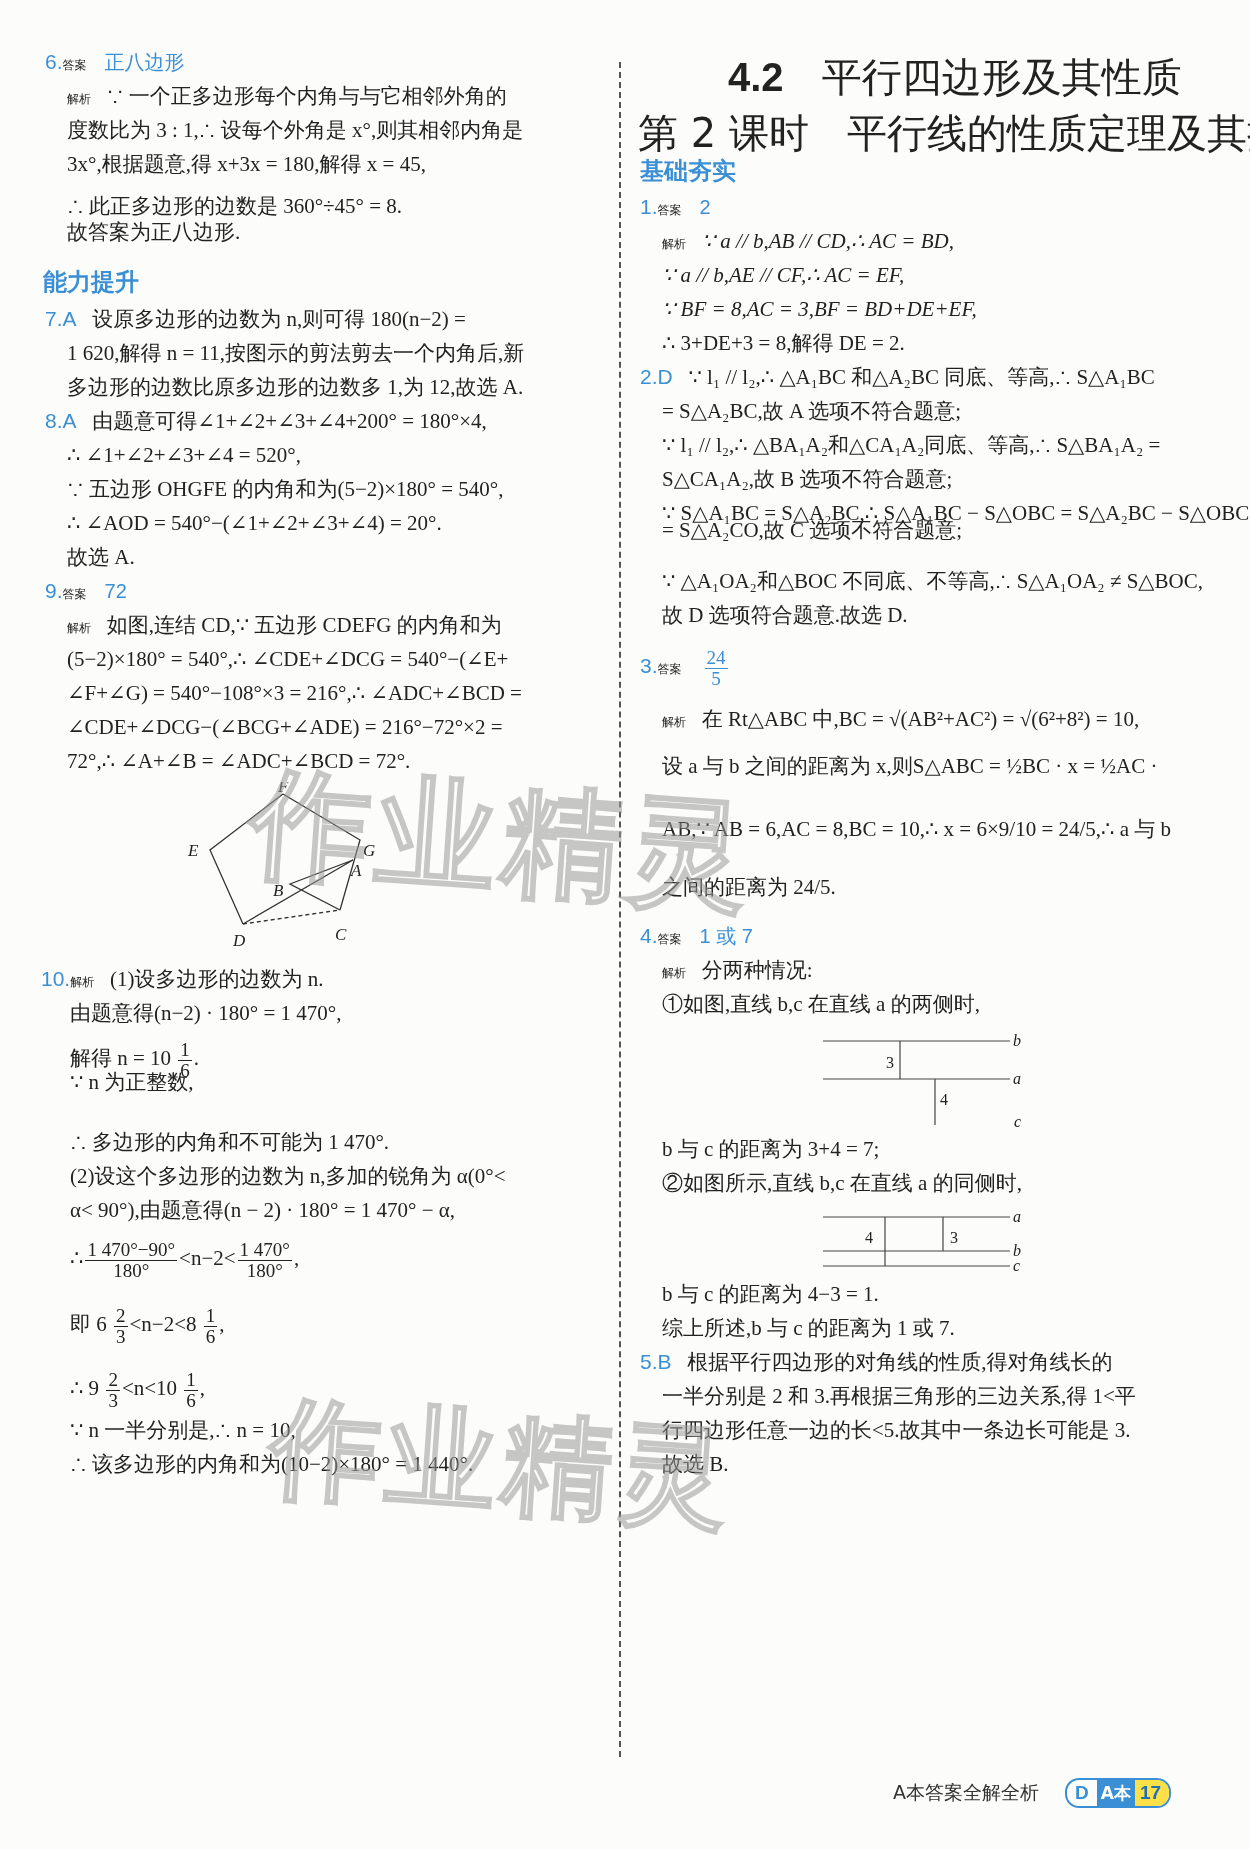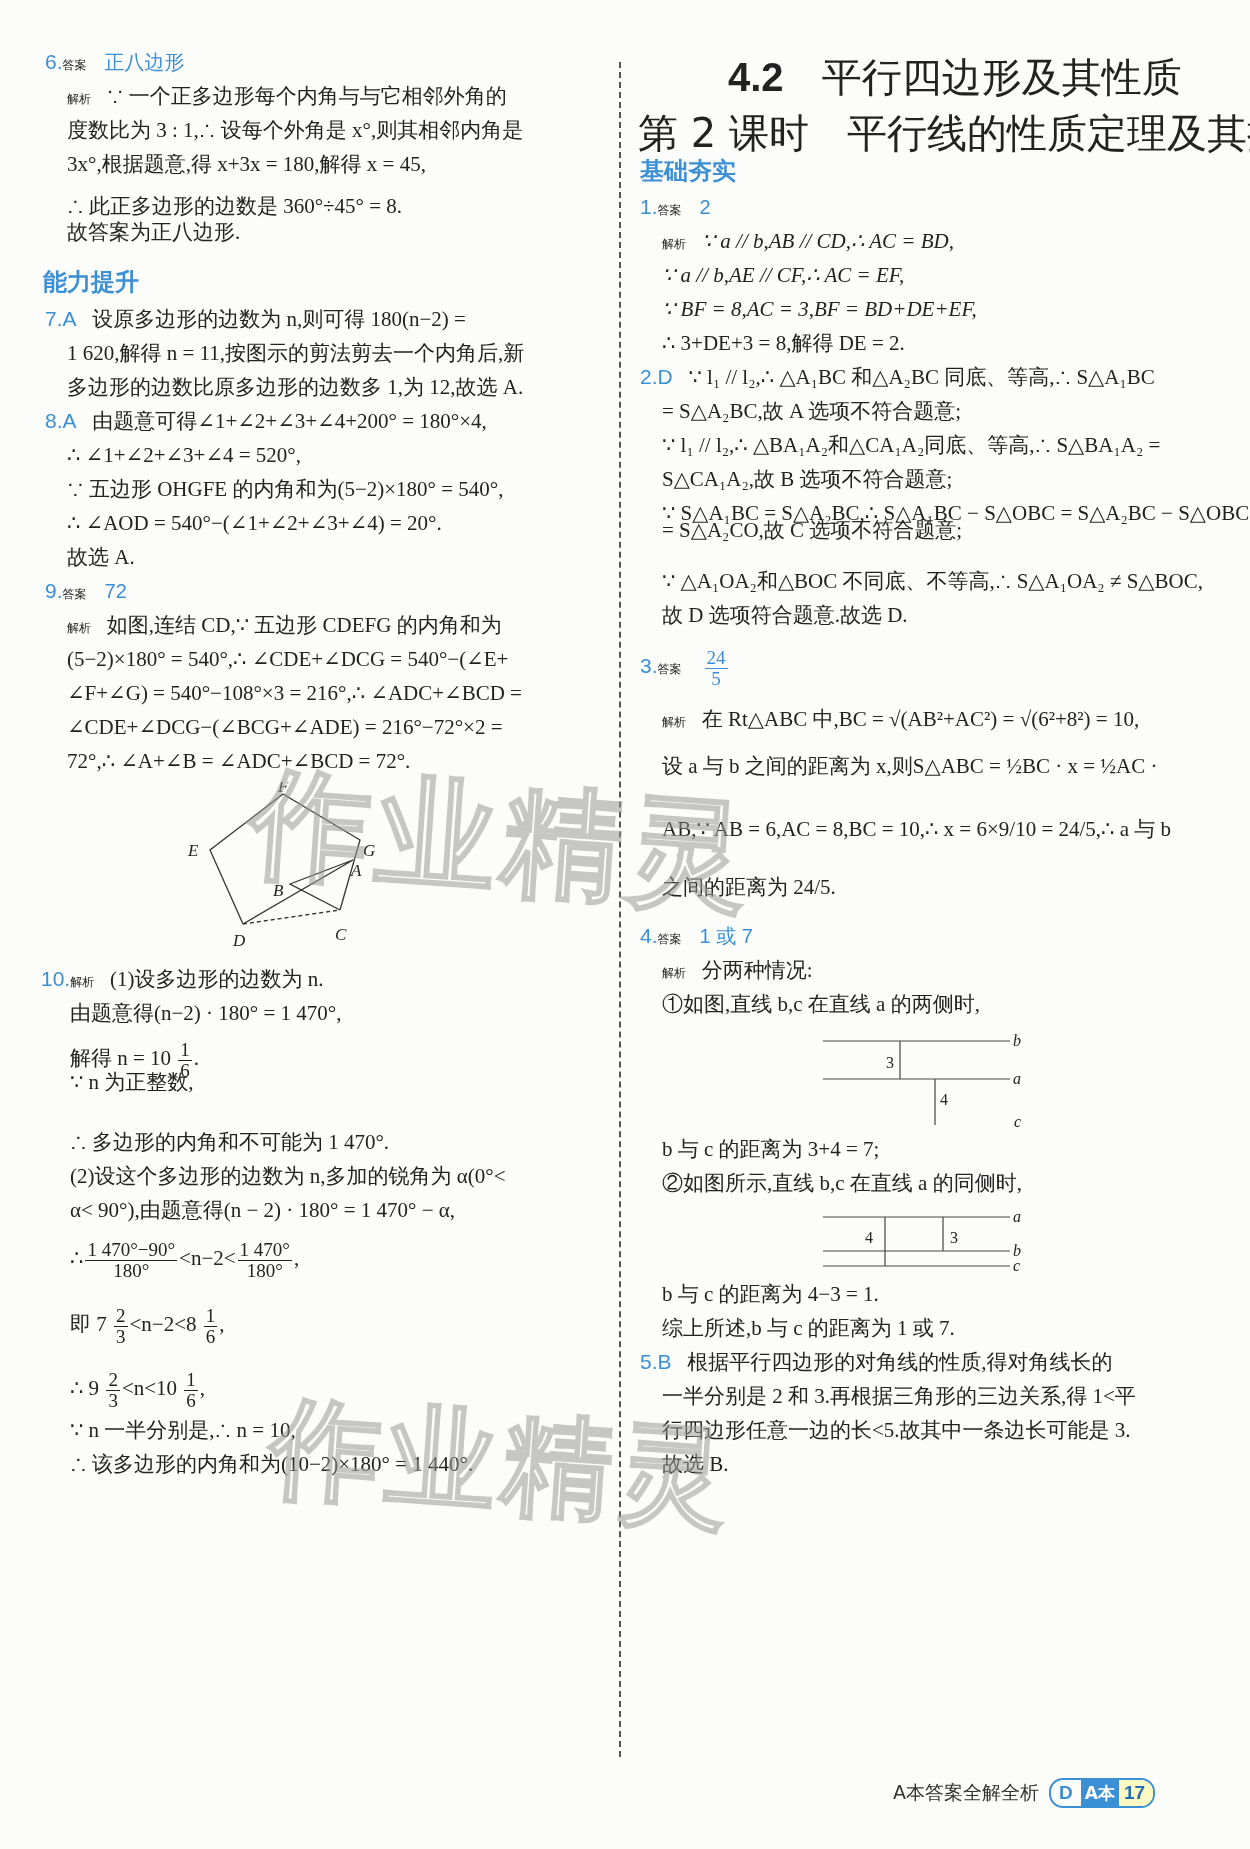--- a/index.html
+++ b/index.html
@@ -29,28 +29,28 @@
   }
   .h1 { position: absolute; font-family: "DejaVu Sans", sans-serif; font-size: 40px; color: #222; white-space: nowrap; }
   .h1 b { font-family: "Liberation Sans", sans-serif; font-weight: bold; }
   i, .it { font-style: italic; }
   .frac { display: inline-block; vertical-align: middle; text-align: center; font-size: 19px; line-height: 20px; margin: 0 2px; }
   .frac .n { display: block; border-bottom: 1px solid #222; padding: 0 2px; }
   .frac .d { display: block; }
   .frac.blue { color: #3b8fd4; }
   .frac.blue .n { border-color: #3b8fd4; }
   .footer { position: absolute; top: 1778px; left: 893px; display: flex; align-items: center; }
-  .footer-title { font-family: "DejaVu Sans", sans-serif; font-size: 19px; color: #333; margin-right: 10px; text-align: right; }
+  .footer-title { font-family: "DejaVu Sans", sans-serif; font-size: 19px; color: #333; margin-right: 26px; text-align: right; }
   .badge {
     display: flex; align-items: center; border: 2px solid #3b8fd4; border-radius: 14px;
     height: 26px; overflow: hidden; font-family: "Liberation Sans", sans-serif; font-weight: bold; font-size: 19px;
   }
   .badge .d { color: #3b8fd4; padding: 0 8px 0 8px; }
   .badge .a { background: #3b8fd4; color: #fff; padding: 0 4px; height: 26px; line-height: 26px; font-family: "DejaVu Sans", sans-serif; font-size: 17px; }
-  .badge .p { background: #fef9c3; color: #1f6fb2; padding: 0 8px 0 5px; height: 26px; line-height: 26px; }
+  .badge .p { background: #fde047; color: #1f6fb2; padding: 0 8px 0 5px; height: 26px; line-height: 26px; }
   .watermark {
     position: absolute; font-family: "DejaVu Sans", sans-serif; font-weight: bold;
     color: transparent; -webkit-text-stroke: 2px #9a9a9a; opacity: 0.55; pointer-events: none;
     transform: rotate(4deg); letter-spacing: 6px;
   }
 </style>
 </head>
 <body>
 
 <div class="divider"></div>
@@ -106,21 +106,21 @@
   </svg>
 
   <div class="line" style="top:965px;left:-4px"><span class="num">10.</span><span class="lbl">解析</span>&nbsp;&nbsp;&nbsp;<span>(1)设多边形的边数为 n.</span></div>
   <div class="line" style="top:999px;left:25px">由题意得(n−2) · 180° = 1 470°,</div>
   <div class="line" style="top:1040px;left:25px"><span>解得 n = 10</span> <span class="frac"><span class="n">1</span><span class="d">6</span></span>.</div>
   <div class="line" style="top:1068px;left:25px">∵ n 为正整数,</div>
   <div class="line" style="top:1128px;left:25px">∴ 多边形的内角和不可能为 1 470°.</div>
   <div class="line" style="top:1162px;left:25px">(2)设这个多边形的边数为 n,多加的锐角为 α(0°&lt;</div>
   <div class="line" style="top:1196px;left:25px">α&lt; 90°),由题意得(n − 2) · 180° = 1 470° − α,</div>
   <div class="line" style="top:1240px;left:25px"><span>∴</span><span class="frac"><span class="n">1 470°−90°</span><span class="d">180°</span></span><span>&lt;n−2&lt;</span><span class="frac"><span class="n">1 470°</span><span class="d">180°</span></span><span>,</span></div>
-  <div class="line" style="top:1306px;left:25px"><span>即 7</span> <span class="frac"><span class="n">2</span><span class="d">3</span></span><span>&lt;n−2&lt;8</span> <span class="frac"><span class="n">1</span><span class="d">6</span></span><span>,</span></div>
+  <div class="line" style="top:1306px;left:25px"><span>即 6</span> <span class="frac"><span class="n">2</span><span class="d">3</span></span><span>&lt;n−2&lt;8</span> <span class="frac"><span class="n">1</span><span class="d">6</span></span><span>,</span></div>
   <div class="line" style="top:1370px;left:25px"><span>∴ 9</span> <span class="frac"><span class="n">2</span><span class="d">3</span></span><span>&lt;n&lt;10</span> <span class="frac"><span class="n">1</span><span class="d">6</span></span><span>,</span></div>
   <div class="line" style="top:1416px;left:25px">∵ n 一半分别是,∴ n = 10,</div>
   <div class="line" style="top:1450px;left:25px">∴ 该多边形的内角和为(10−2)×180° = 1 440°.</div>
 </div>
 
 <div class="col col-right">
   <div class="h1" style="top:50px;left:88px"><b>4.2</b>&nbsp;&nbsp;&nbsp;<span>平行四边形及其性质</span></div>
   <div class="h1" style="top:106px;left:-2px"><span>第 2 课时</span>&nbsp;&nbsp;&nbsp;<span>平行线的性质定理及其推论</span></div>
   <div class="section" style="top:155px;left:0">基础夯实</div>
 

